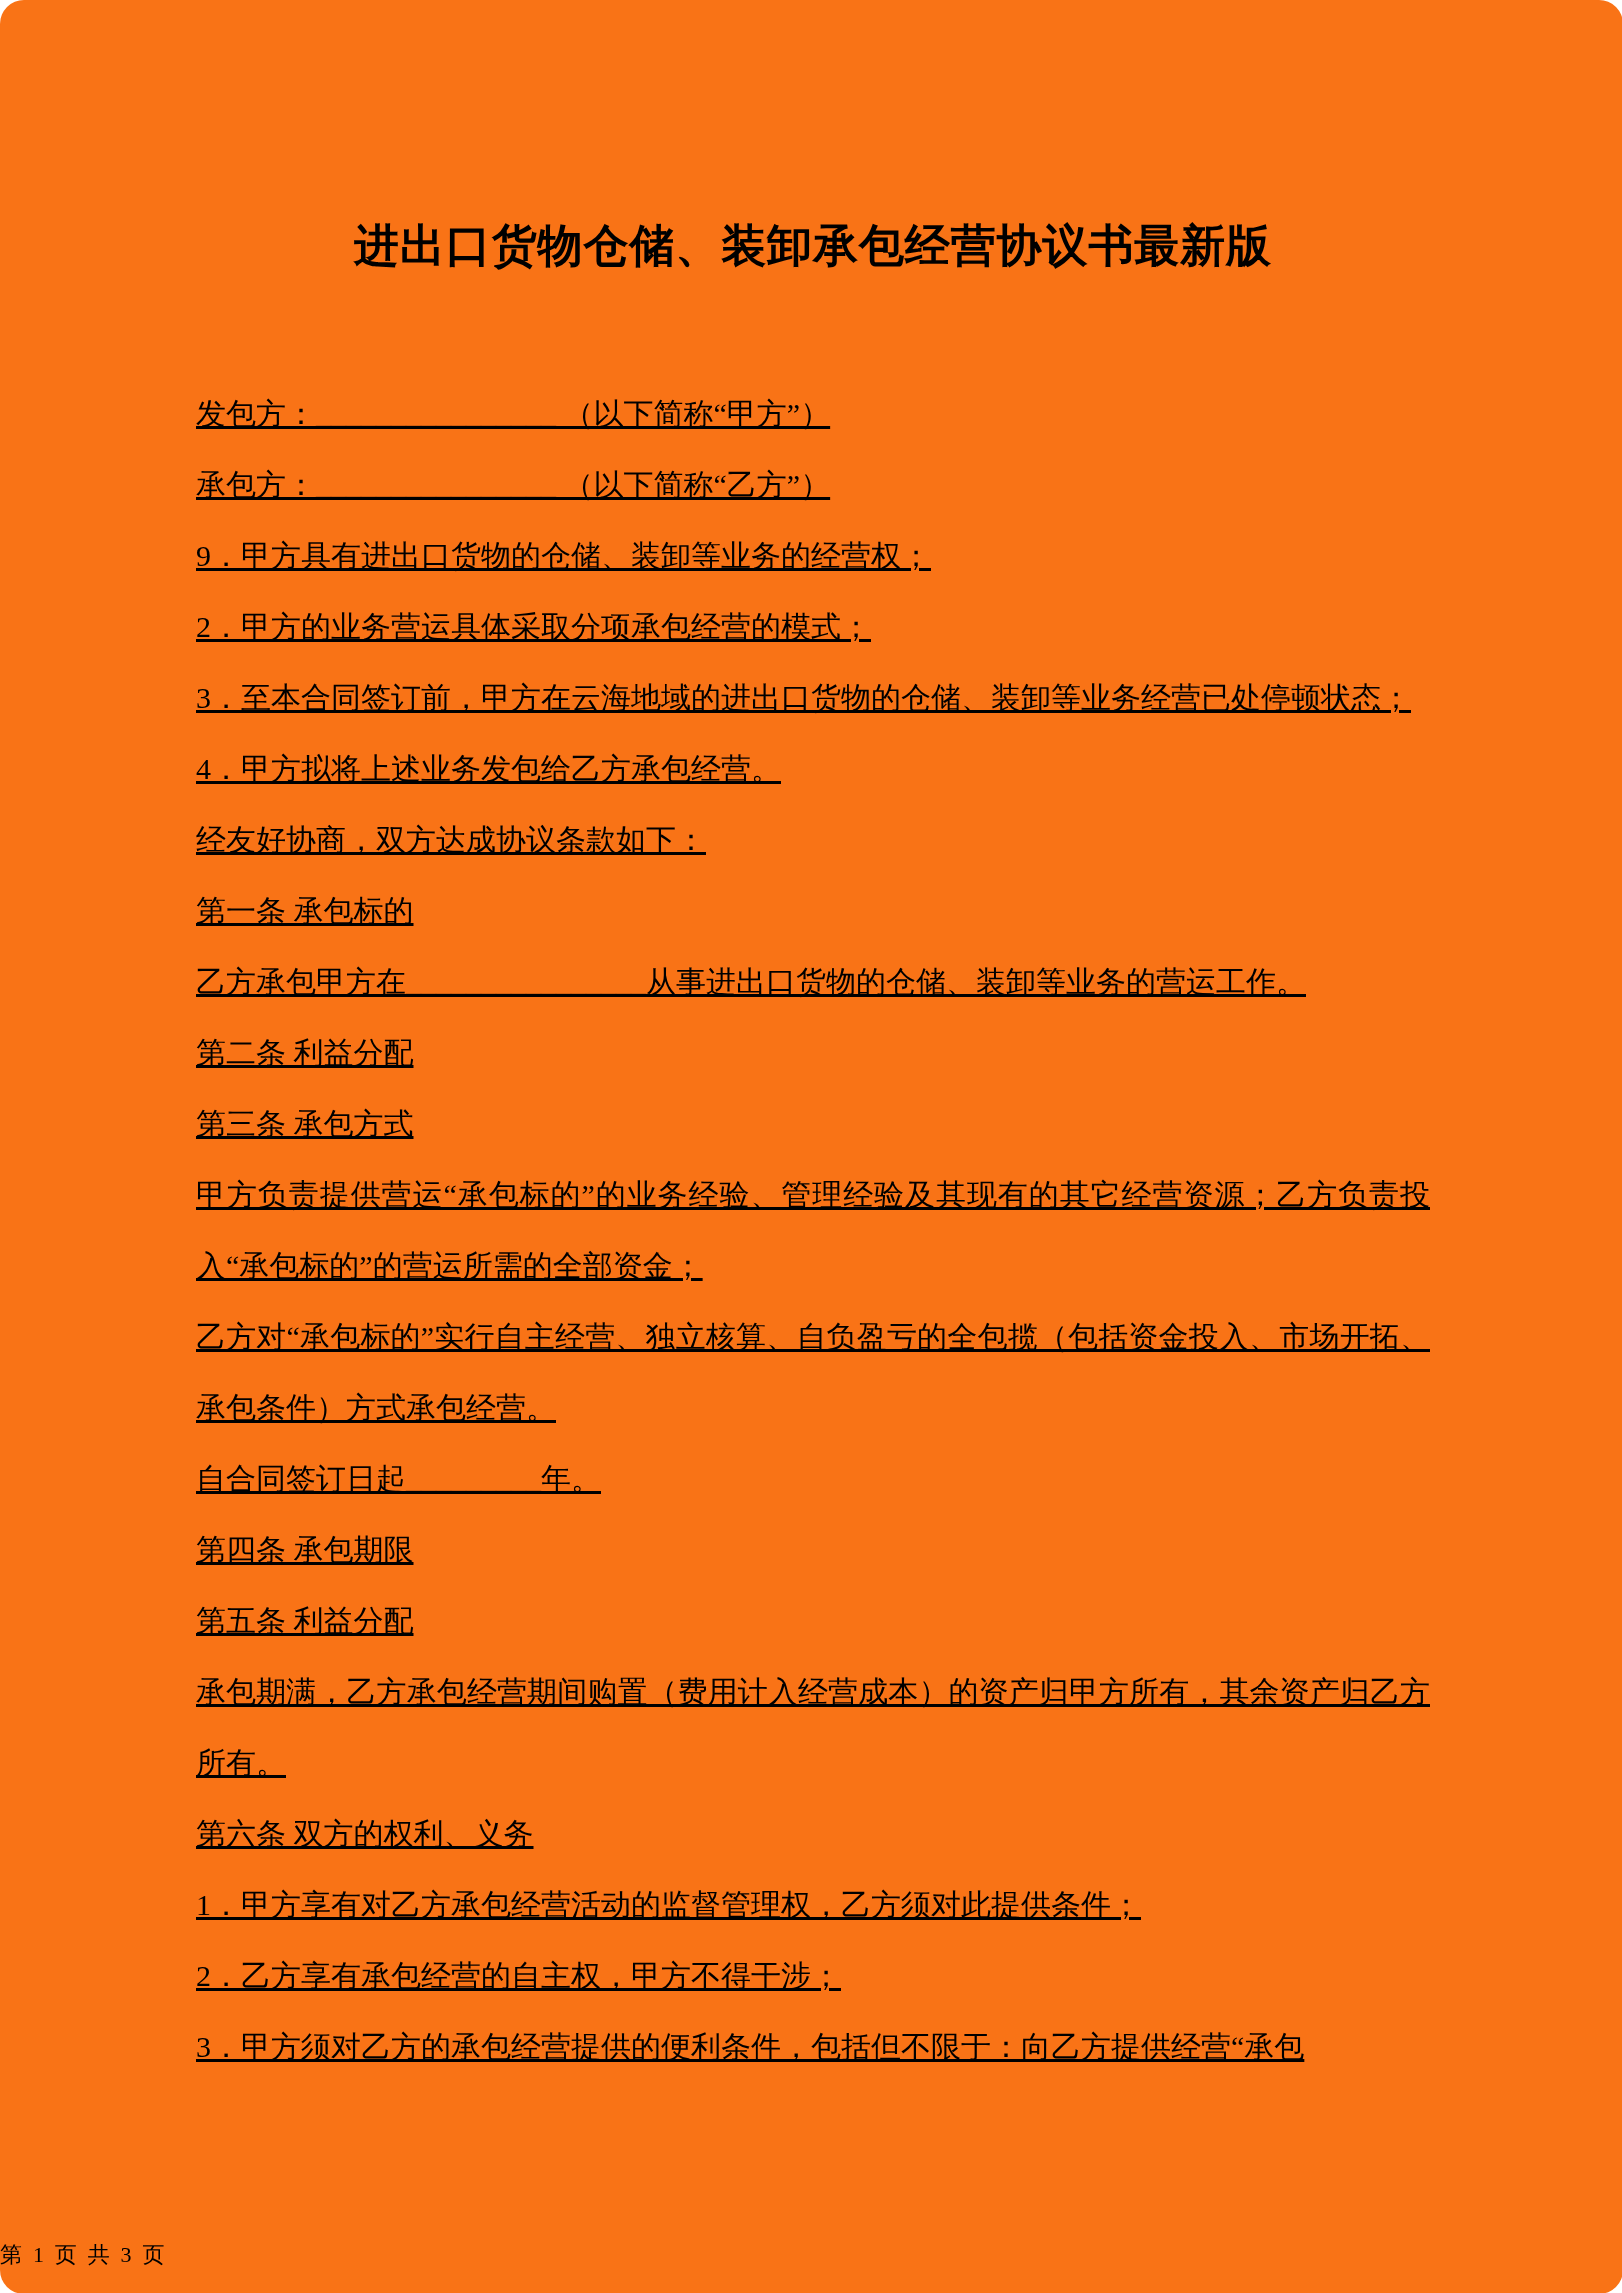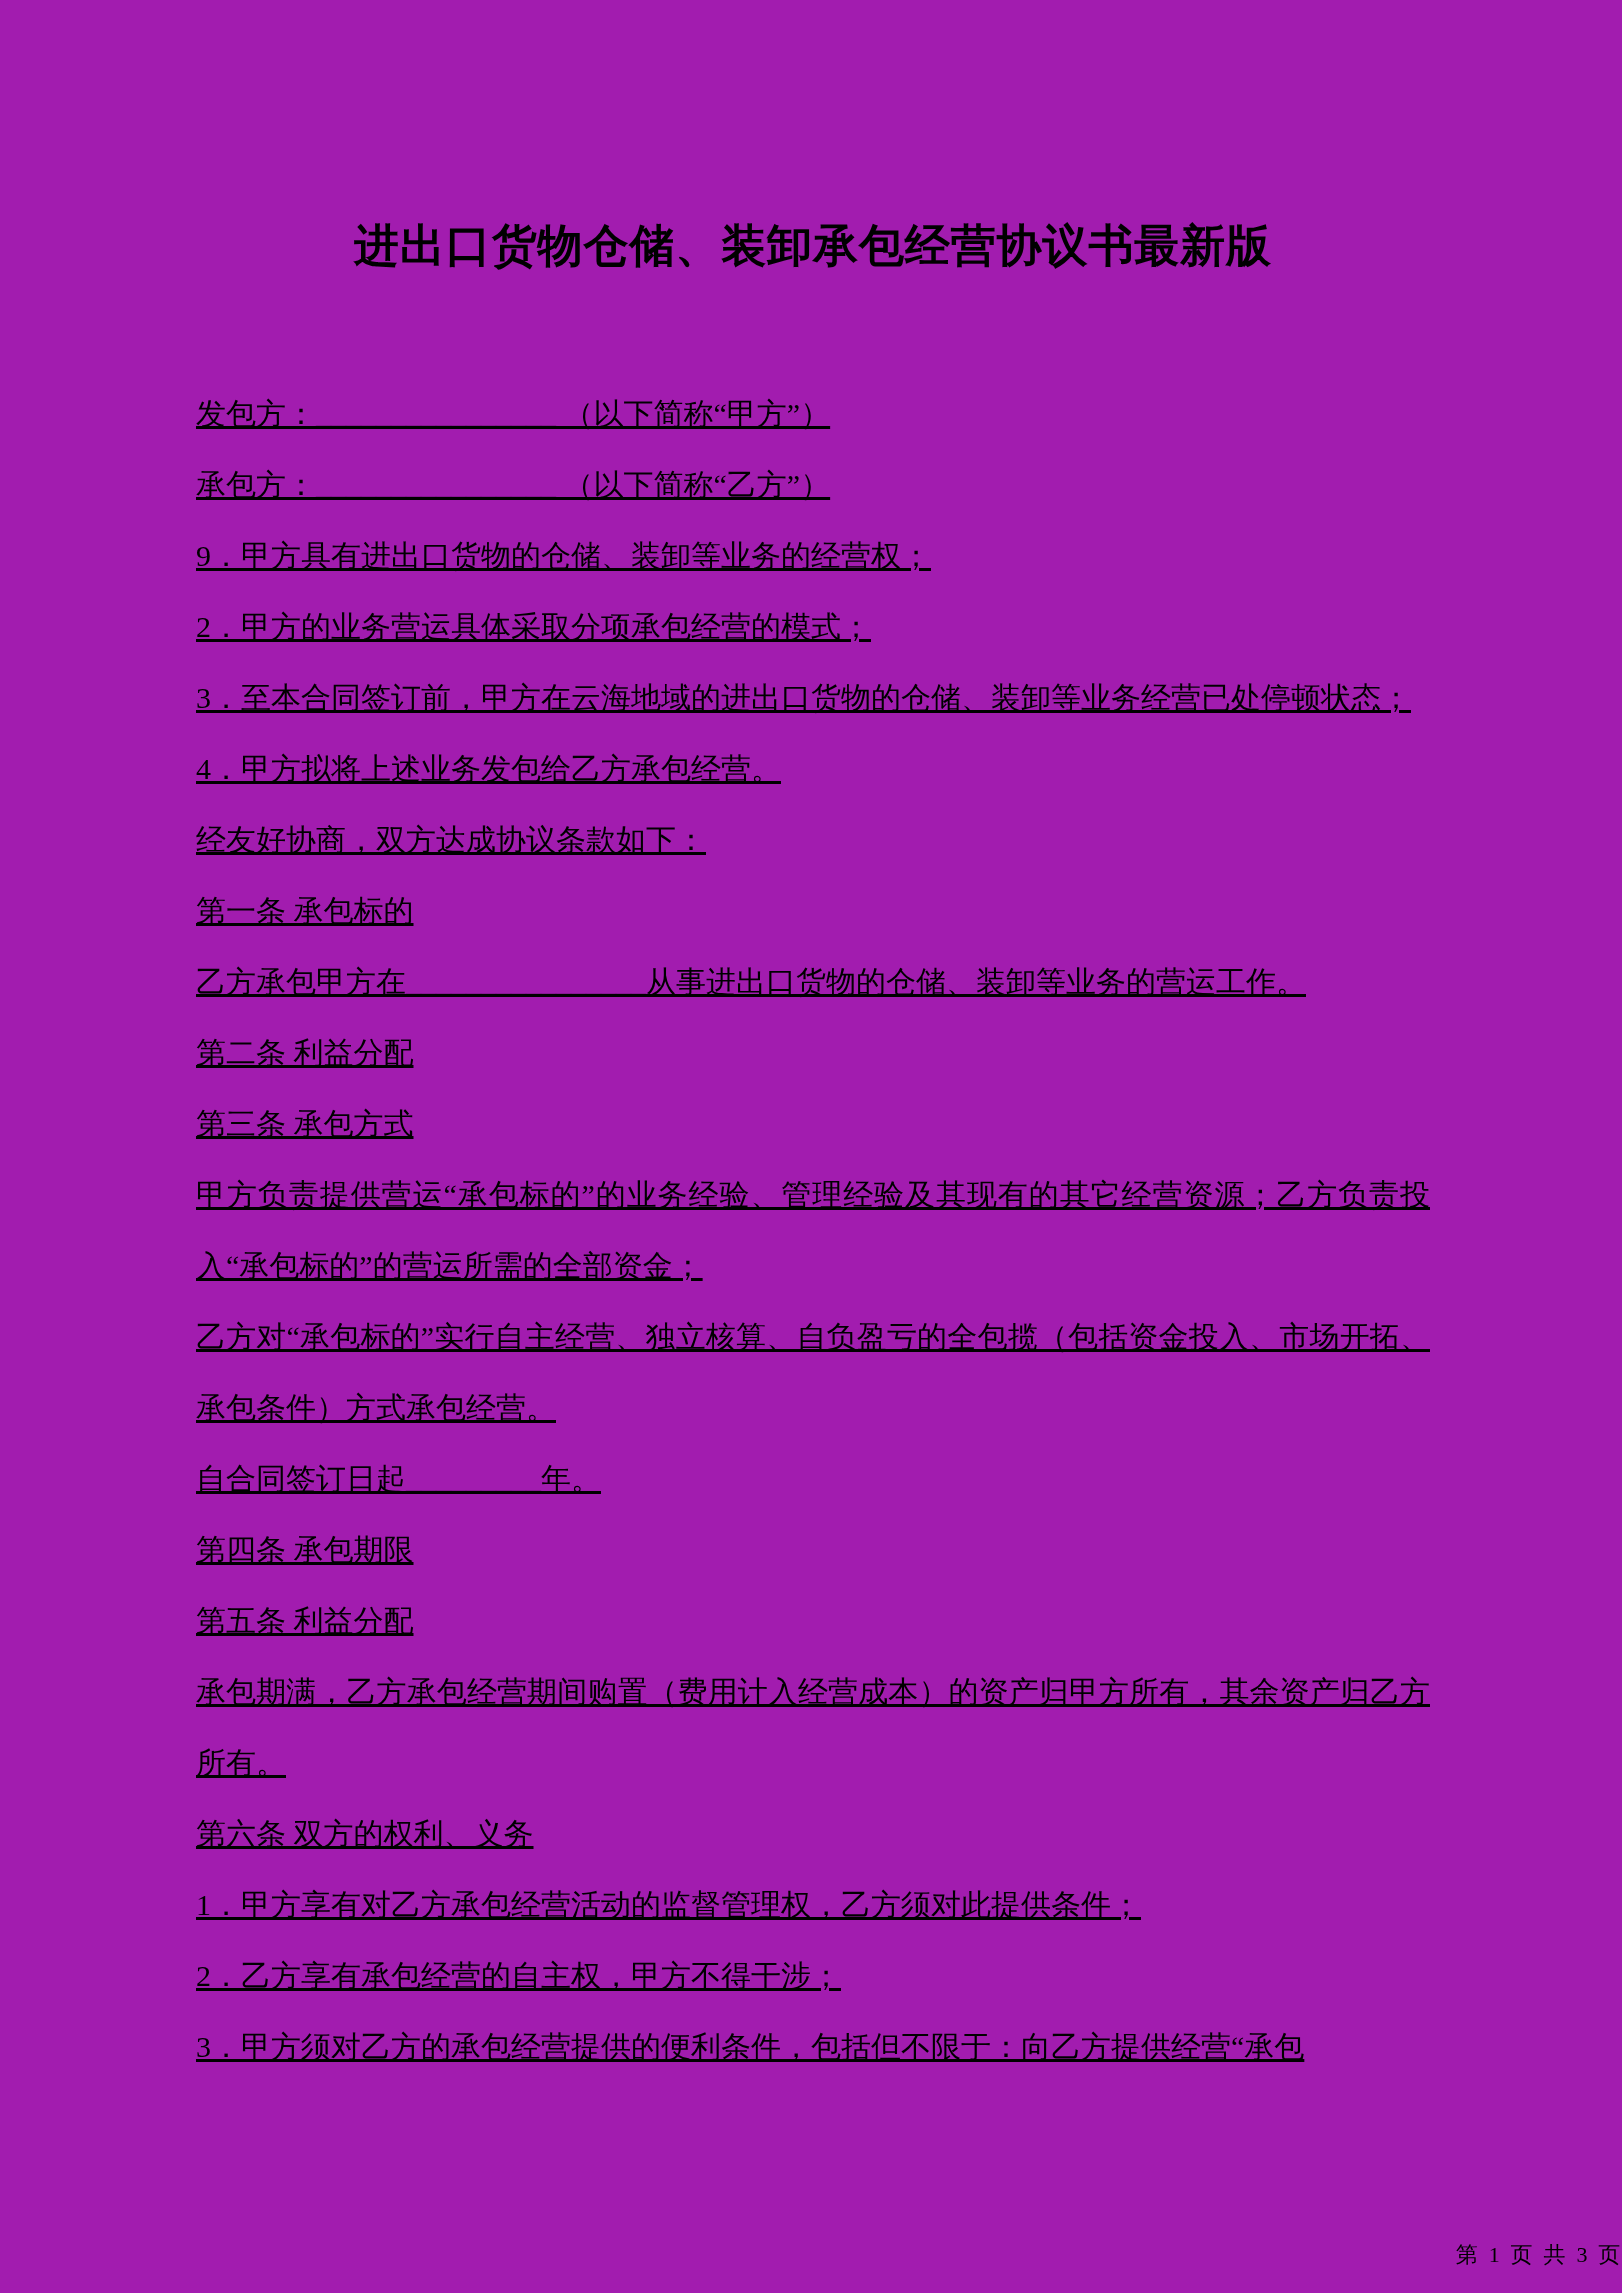--- a/index.html
+++ b/index.html
@@ -5,26 +5,27 @@
   html, body {
     margin: 0;
     padding: 0;
     background: #ffffff;
   }
   .page {
     position: relative;
     width: 1623px;
     height: 2294px;
     margin: 0 auto;
-    background: #a21caf;
+    background: #f97316;
     box-sizing: border-box;
     padding: 216px 193px 0 196px;
     font-family: "Liberation Serif", "DejaVu Serif", serif;
     color: #000000;
     overflow: hidden;
+    border-radius: 24px;
   }
   .doc-title {
     margin: 0 0 102px 0;
     font-size: 45px;
     font-weight: 700;
     text-align: center;
     letter-spacing: 0.9px;
     color: #000000;
   }
   .doc-body {
@@ -40,21 +41,21 @@
     color: #000000;
   }
   .para.gap {
     margin-top: 71px;
   }
   .page-footer {
     position: absolute;
     left: 0;
     bottom: 23.6px;
     width: 100%;
-    text-align: right;
+    text-align: left;
     font-size: 22px;
     letter-spacing: 2.7px;
     color: #000000;
   }
 </style>
 </head>
 <body>
 
 <div class="page">
   <h1 class="doc-title">进出口货物仓储、装卸承包经营协议书最新版</h1>

